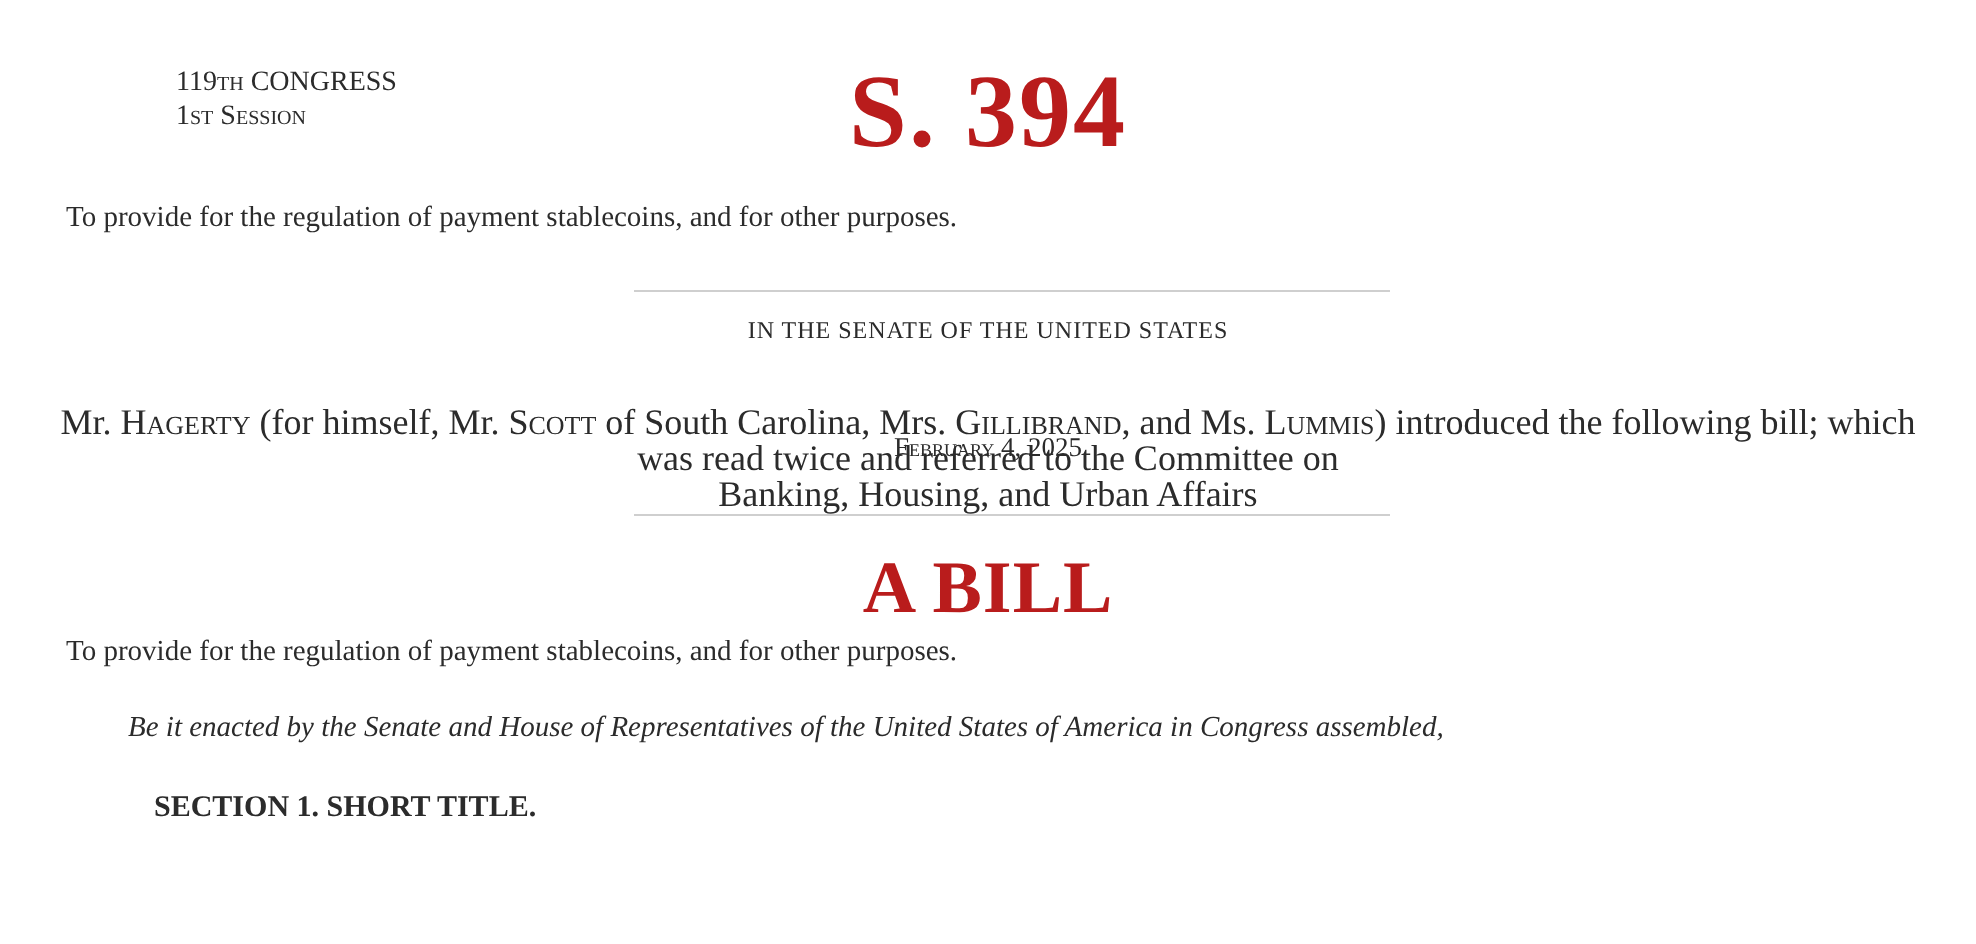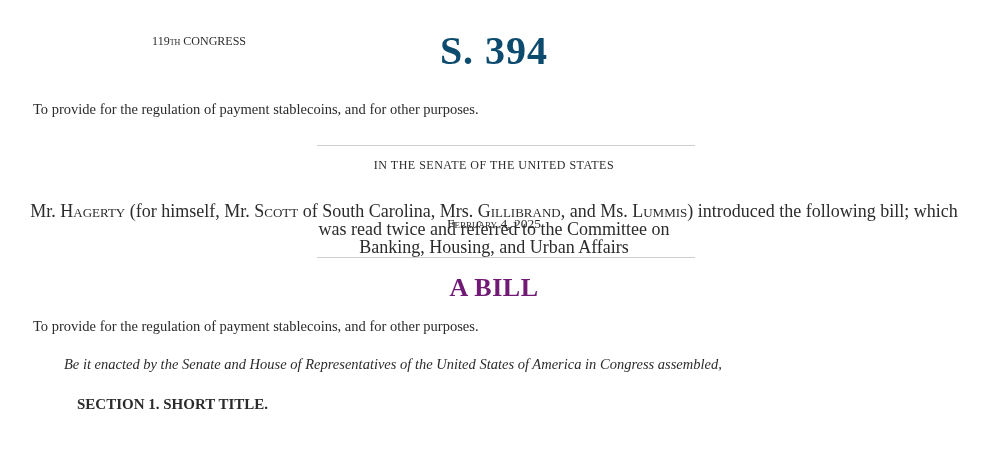--- a/index.html
+++ b/index.html
@@ -8,26 +8,26 @@
     width: 988px;
     height: 472px;
     background: #ffffff;
     color: #2b2b2b;
     font-family: "Liberation Serif", "DejaVu Serif", serif;
     overflow: hidden;
   }
   .sc { font-variant: small-caps; }
   .congress-block {
     position: absolute; left: 88px; top: 33px; width: 158px;
-    text-align: right; font-size: 12px; line-height: 17px;
+    text-align: left; font-size: 14px; line-height: 17px;
   }
   .bill-number {
     position: absolute; left: 0; top: 27px; width: 100%;
-    text-align: center; font-size: 40px; font-weight: bold; letter-spacing: 1px;
-    color: #0c4a6e;
+    text-align: center; font-size: 52px; font-weight: bold; letter-spacing: 1px;
+    color: #b91c1c;
   }
   .preamble-top {
     position: absolute; left: 33px; top: 101px; right: 20px; font-size: 14.5px;
   }
   .rule {
     position: absolute; left: 317px; width: 378px; height: 1px;
     background: #cfcfcf;
   }
   .rule-1 { top: 145px; }
   .rule-2 { top: 257px; }
@@ -38,22 +38,22 @@
   .date-line {
     position: absolute; left: 0; top: 182px; width: 100%;
     text-align: center; font-size: 13.5px; margin-top: 34px;
   }
   .sponsor-paragraph {
     position: absolute; left: 16px; top: 202px; width: 956px;
     text-align: center; font-size: 18px; line-height: 18px;
   }
   .a-bill-heading {
     position: absolute; left: 0; top: 273px; width: 100%;
-    text-align: center; font-size: 26px; font-weight: bold; letter-spacing: 0.5px;
-    color: #701a75;
+    text-align: center; font-size: 37px; font-weight: bold; letter-spacing: 0.5px;
+    color: #b91c1c;
   }
   .preamble-bill {
     position: absolute; left: 33px; top: 318px; right: 20px; font-size: 14.5px;
   }
   .enacting-clause {
     position: absolute; left: 64px; top: 356px; right: 20px;
     font-size: 14.5px; font-style: italic;
   }
   .section-heading {
     position: absolute; left: 33px; top: 396px; right: 20px;
@@ -63,20 +63,21 @@
     position: absolute; left: 62px; top: 434px; right: 20px; font-size: 14.5px;
   }
 </style>
 </head>
 <body>
 
 <div class="page">
 
   <div class="congress-block">
     <div><span>119</span><span class="sc">th</span><span> CONGRESS</span></div>
+    <div><span>1</span><span class="sc">st</span><span class="sc"> Session</span></div>
   </div>
 
   <div class="bill-number">S. 394</div>
 
   <div class="preamble-top">To provide for the regulation of payment stablecoins, and for other purposes.</div>
 
   <div class="rule rule-1"></div>
 
   <div class="senate-heading">IN THE SENATE OF THE UNITED STATES</div>
 

